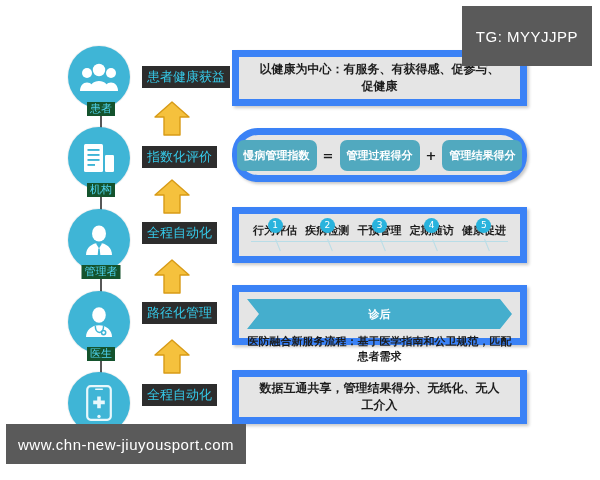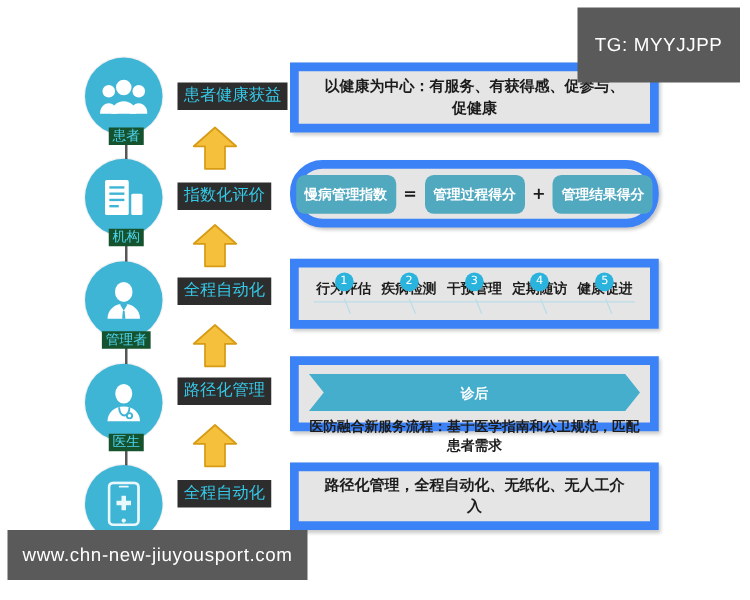--- a/index.html
+++ b/index.html
@@ -402,14 +402,14 @@
 </div>
 
 <div class="card" style="top:285px; width:295px; height:60px;">
   <div class="chev-wrap">
     <div class="chev">诊后</div>
   </div>
   <div class="flow-caption">医防融合新服务流程：基于医学指南和公卫规范，匹配患者需求</div>
 </div>
 
 <div class="card card-centered" style="top:370px; width:295px; height:54px; padding:0 16px;">
-  <span>路径化管理，全程自动化、无纸化、无人工介入</span>
+  <span>数据互通共享，管理结果得分、无纸化、无人工介入</span>
 </div>
 
 </body></html>

